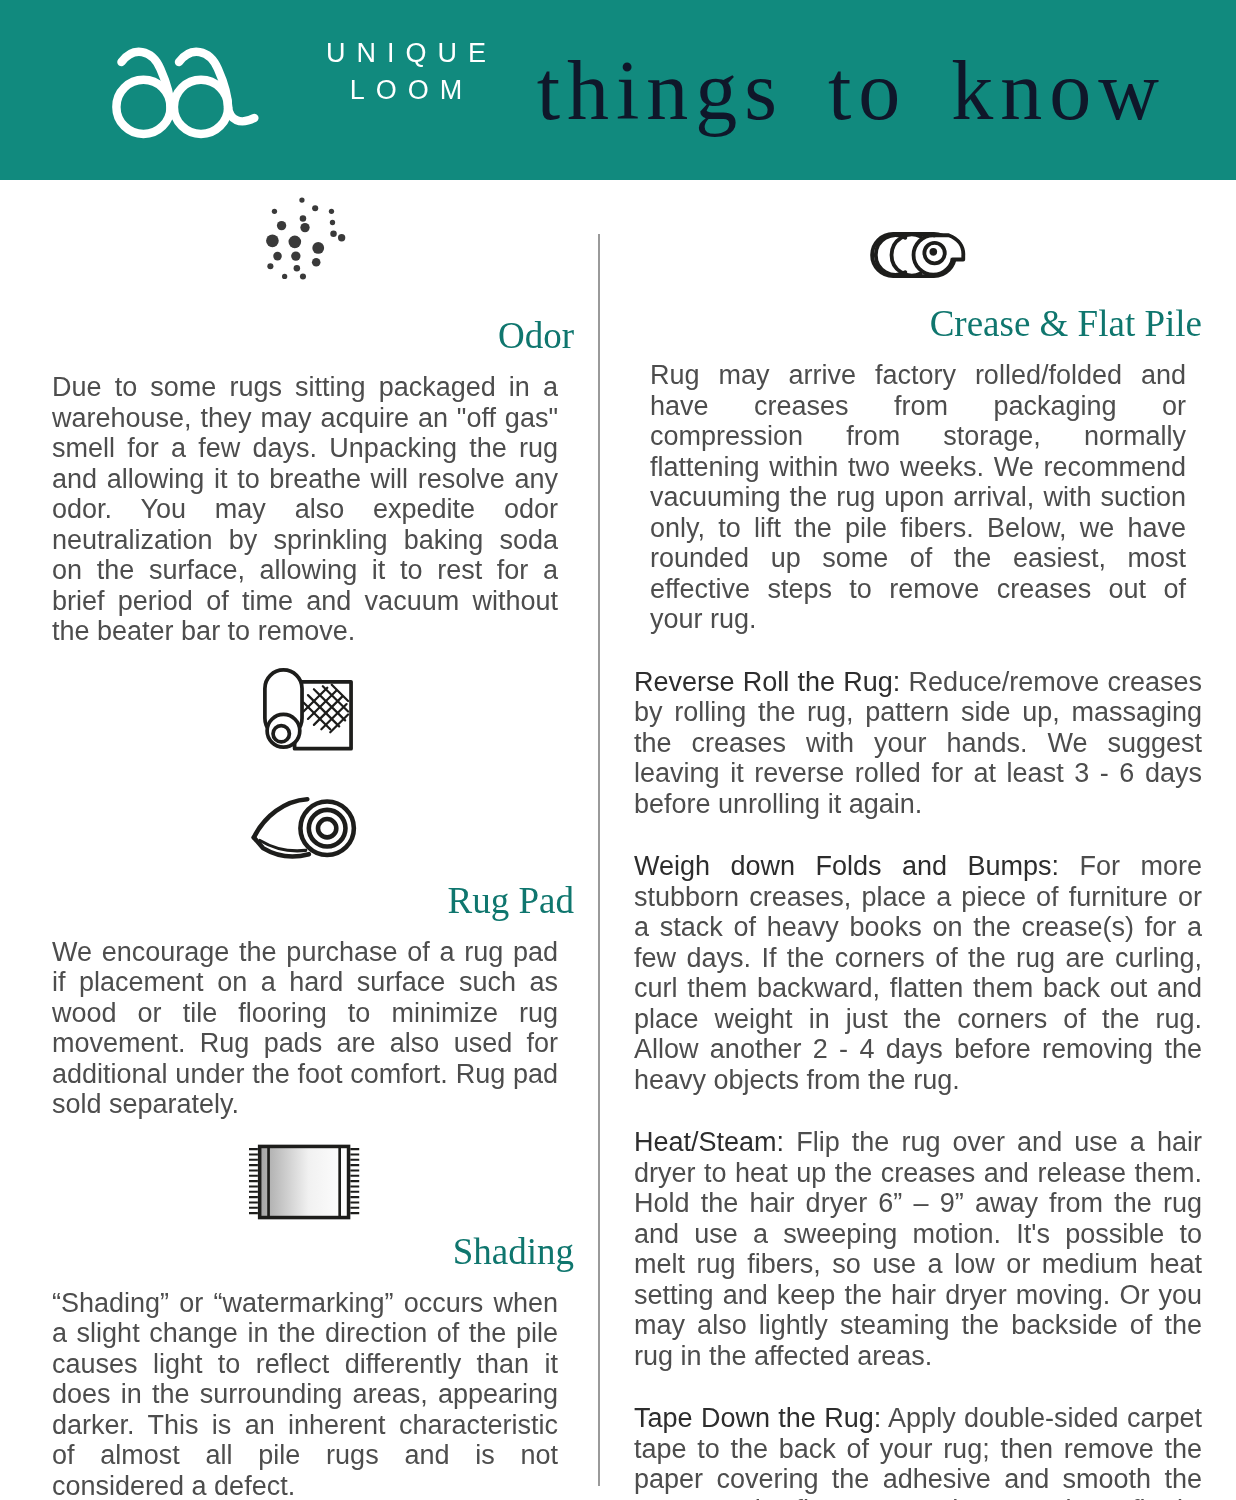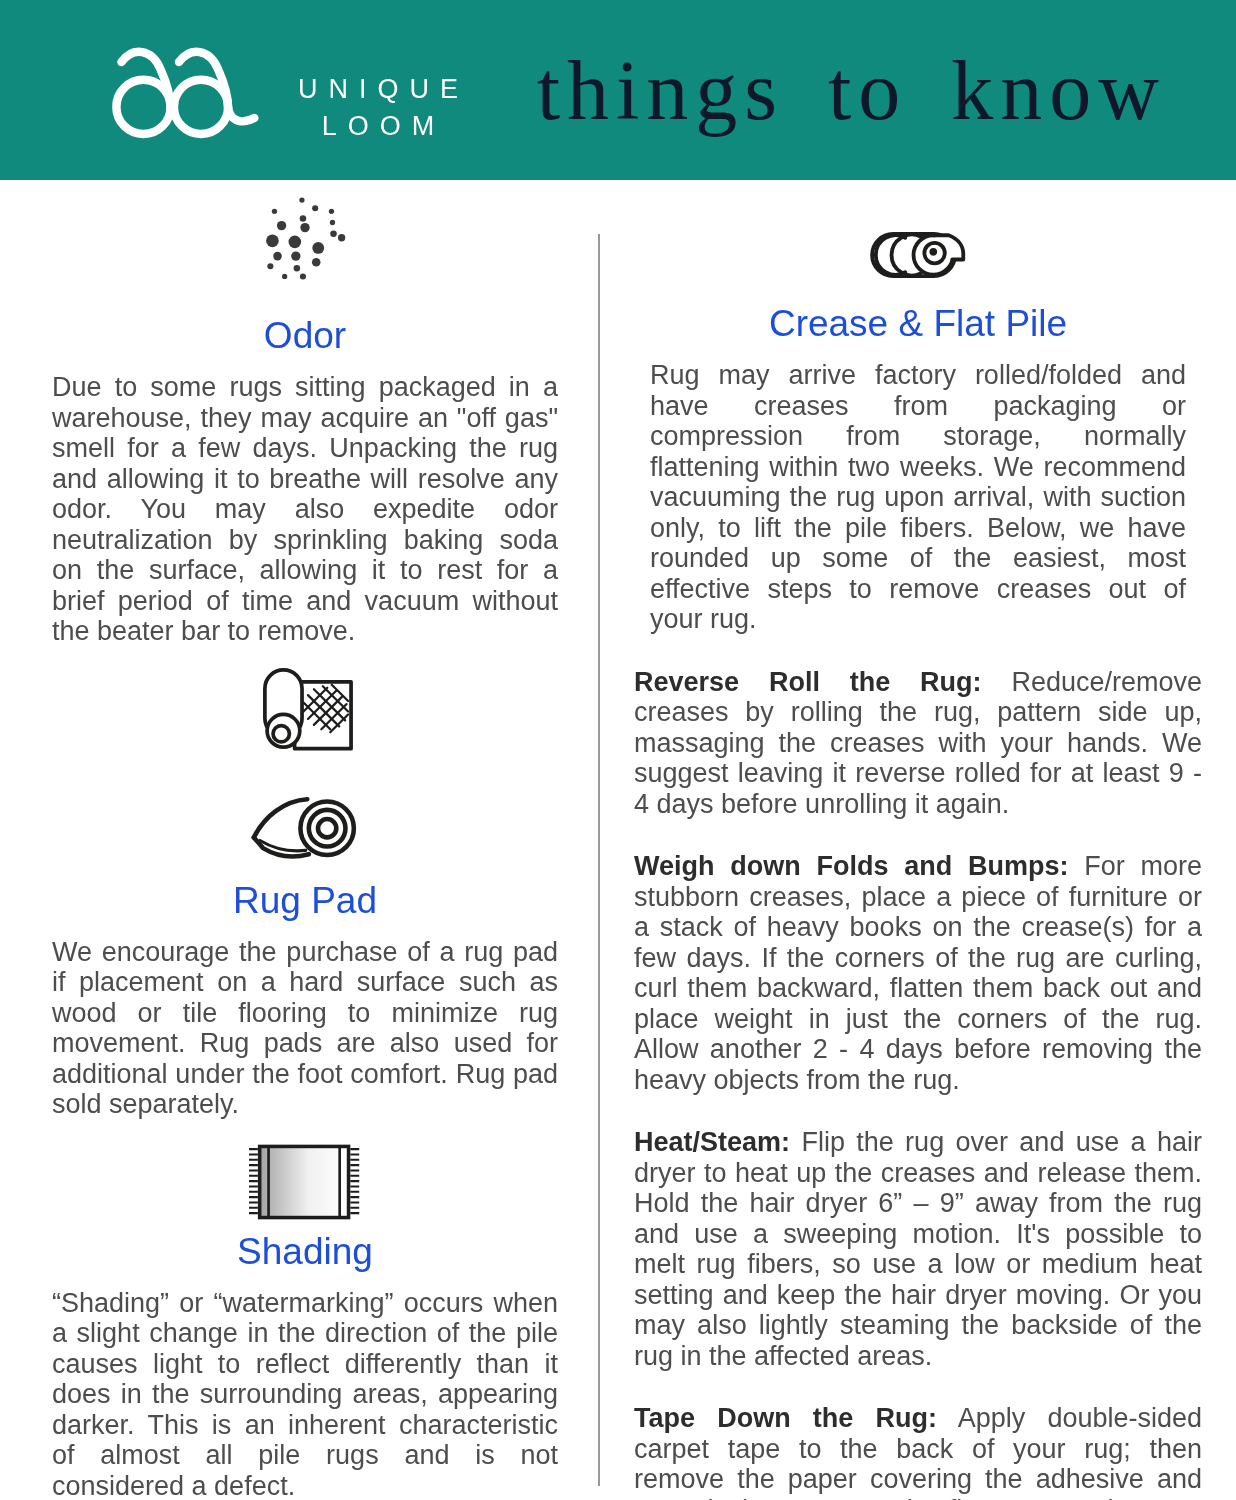--- a/index.html
+++ b/index.html
@@ -12,22 +12,23 @@
   }
   
   .banner{
     height:180px;
     background:#118a7e;
     display:flex;
     align-items:center;
   }
   .brand{
     display:flex;
-    align-items:flex-end;
+    align-items:flex-start;
     margin-left:100px;
+    gap:28px;
   }
   .logo-svg{width:180px;height:110px;display:block;}
   .brand-text{
     margin-left:18px;
     color:#ffffff;
     font-size:27px;
     letter-spacing:11px;
     line-height:37px;
     text-align:center;
     font-weight:400;
@@ -58,38 +59,38 @@
     height:1252px;
     margin:54px 34px 0 24px;
     flex:none;
   }
   .icon-wrap{
     display:flex;
     justify-content:center;
     align-items:flex-end;
   }
   .sec-heading{
-    font-family:Liberation Sans, sans-serif;
+    font-family:Liberation Serif, serif;
     font-weight:400;
     font-size:37px;
-    color:#1d4ed8;
-    text-align:center;
+    color:#0f766e;
+    text-align:right;
     margin:10px 0 6px 0;
     line-height:40px;
   }
   .body-text{
     margin:16px;
     font-size:27px;
     line-height:30.5px;
     color:#4d4d4d;
     text-align:justify;
   }
   .tip{margin:32px 0 0 0;}
   .tip .lead{
-    font-weight:700;
+    font-weight:400;
     color:#2d2d2d;
   }
   
   .odor-ic{width:104px;height:112px;}
   .thread-ic{width:104px;height:90px;}
   .pad-ic{width:116px;height:84px;}
   .shade-ic{width:116px;height:80px;}
   .crease-ic{width:102px;height:58px;}
   .mt-odor{margin-top:26px;height:100px;}
   .mt-thread{margin-top:16px;height:92px;}
@@ -234,21 +235,21 @@
           <path class="ln" stroke-width="6" d="M84 16 A32 32 0 1 0 84 74"></path>
           <circle class="ln fw" cx="104" cy="45" r="31" stroke-width="6"></circle>
           <path class="ln fw" stroke-width="6" d="M104 14 L128 14 C144 20, 152 32, 151 46 L151 52 L134 52"></path>
           <circle class="ln" cx="106" cy="42" r="16" stroke-width="6"></circle>
           <circle cx="104" cy="40" r="6" fill="#1d1d1b"></circle>
         </svg>
       </div>
       <h2 class="sec-heading">Crease &amp; Flat Pile</h2>
       <p class="body-text">Rug may arrive factory rolled/folded and have creases from packaging or compression from storage, normally flattening within two weeks. We recommend vacuuming the rug upon arrival, with suction only, to lift the pile fibers. Below, we have rounded up some of the easiest, most effective steps to remove creases out of your rug.</p>
 
-      <p class="body-text tip"><span class="lead">Reverse Roll the Rug:</span> <span>Reduce/remove creases by rolling the rug, pattern side up, massaging the creases with your hands. We suggest leaving it reverse rolled for at least 9 - 4 days before unrolling it again.</span></p>
+      <p class="body-text tip"><span class="lead">Reverse Roll the Rug:</span> <span>Reduce/remove creases by rolling the rug, pattern side up, massaging the creases with your hands. We suggest leaving it reverse rolled for at least 3 - 6 days before unrolling it again.</span></p>
 
       <p class="body-text tip"><span class="lead">Weigh down Folds and Bumps:</span> <span>For more stubborn creases, place a piece of furniture or a stack of heavy books on the crease(s) for a few days. If the corners of the rug are curling, curl them backward, flatten them back out and place weight in just the corners of the rug. Allow another 2 - 4 days before removing the heavy objects from the rug.</span></p>
 
       <p class="body-text tip"><span class="lead">Heat/Steam:</span> <span>Flip the rug over and use a hair dryer to heat up the creases and release them. Hold the hair dryer 6” – 9” away from the rug and use a sweeping motion. It's possible to melt rug fibers, so use a low or medium heat setting and keep the hair dryer moving. Or you may also lightly steaming the backside of the rug in the affected areas.</span></p>
 
       <p class="body-text tip"><span class="lead">Tape Down the Rug:</span> <span>Apply double-sided carpet tape to the back of your rug; then remove the paper covering the adhesive and smooth the rug over the floor. Press the tape down firmly, smoothing it as you go. Carpet tape works on hard floors and on existing wall-to-wall carpet, holding your rug in place. If you have laminate flooring, purchase a less adhesive double-sided tape to prevent the laminate from buckling or otherwise being damaged.</span></p>
 
     </section>
   </main>
 </div>

